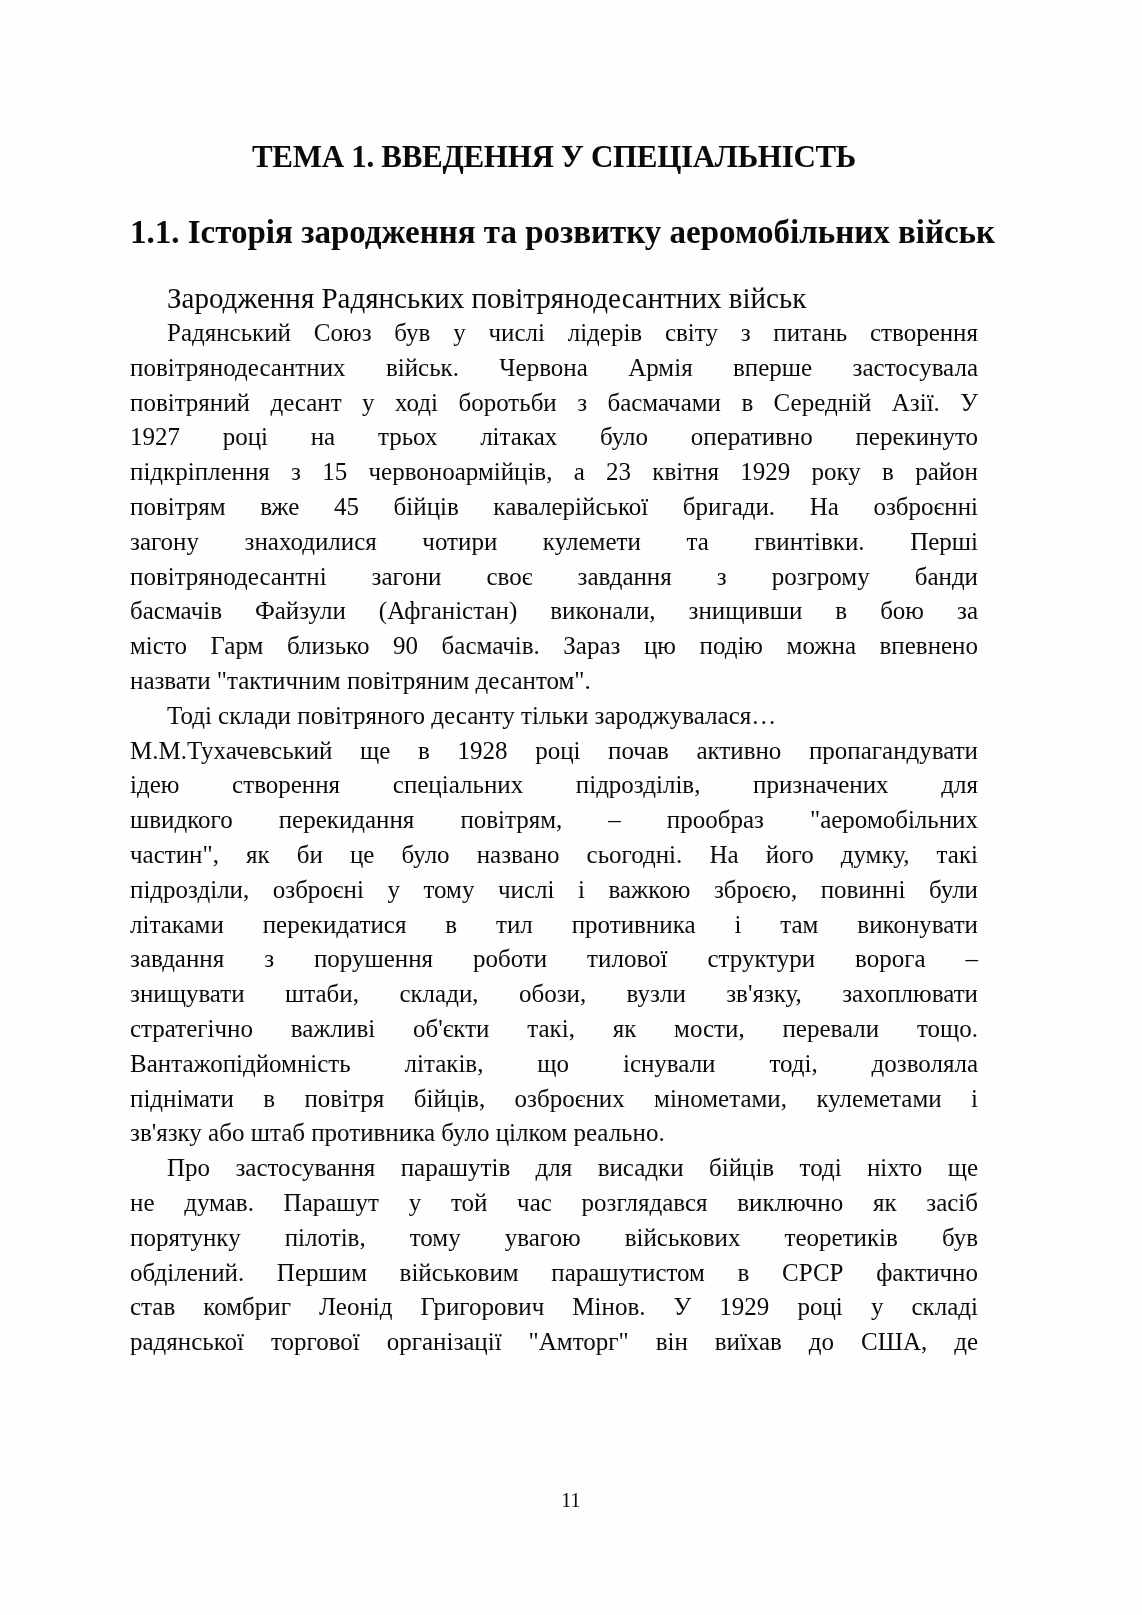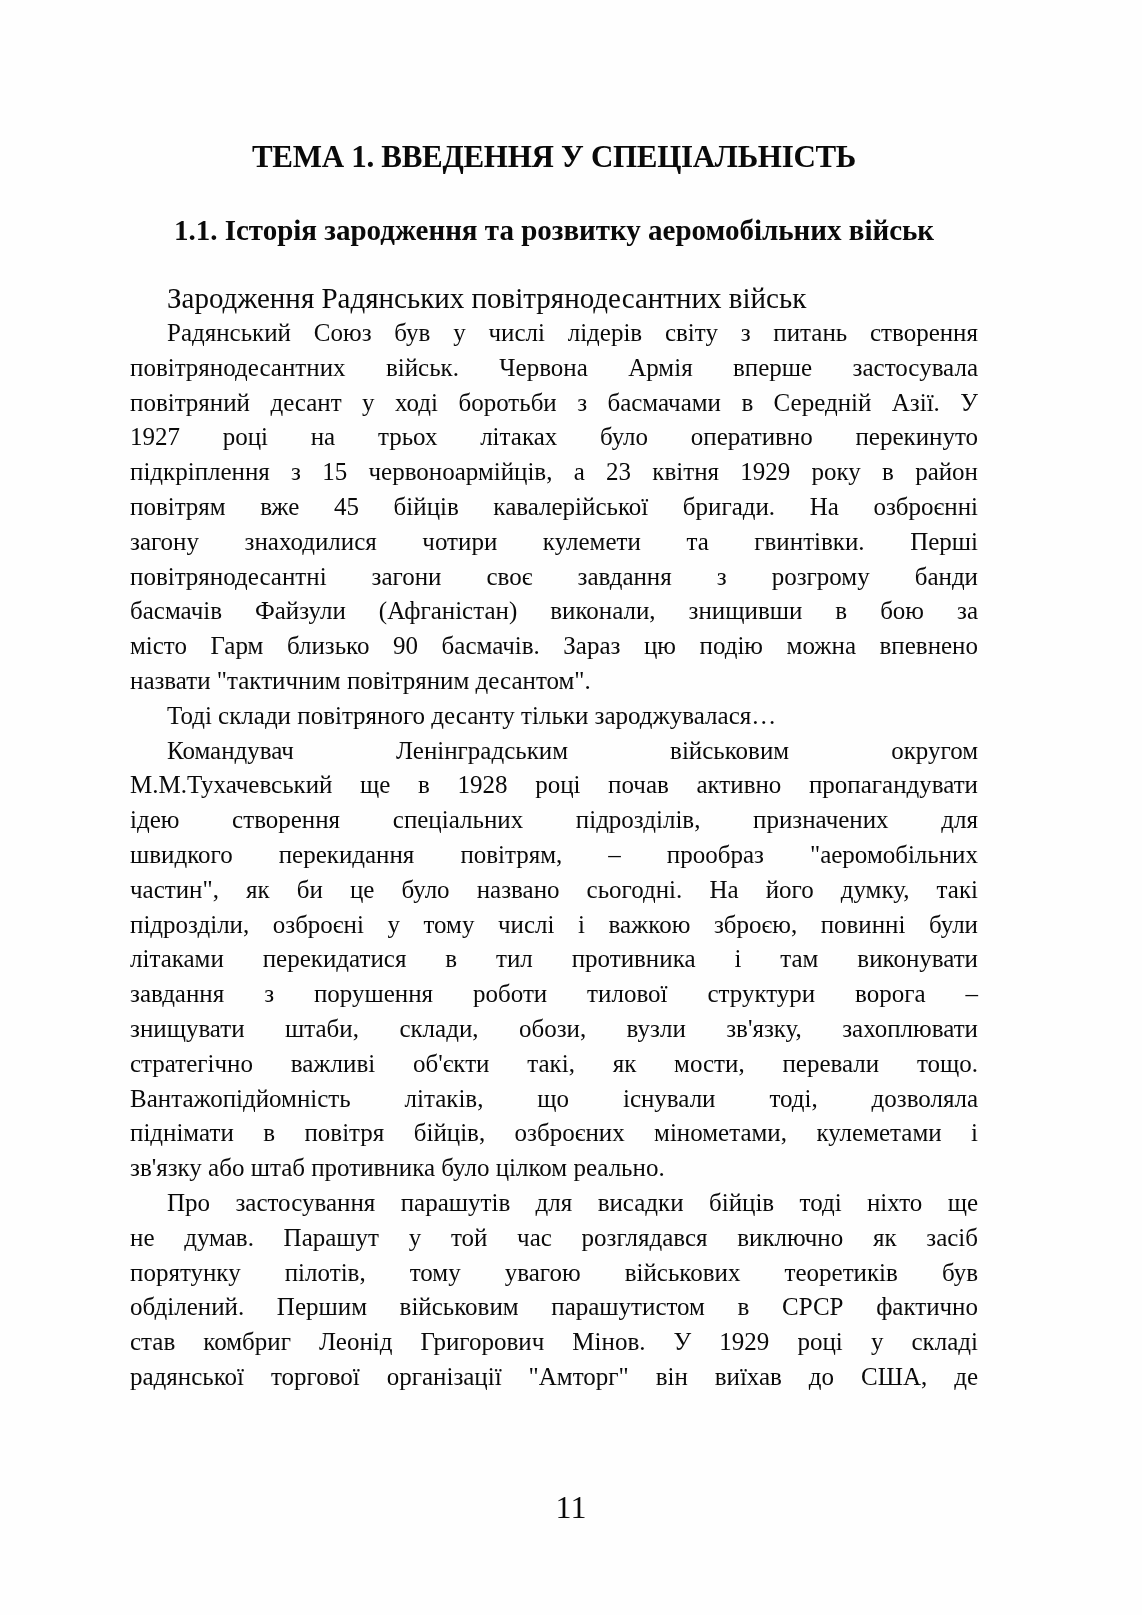--- a/index.html
+++ b/index.html
@@ -31,21 +31,21 @@
     letter-spacing: -0.3px;
     white-space: nowrap;
   }
   .section-title {
     position: absolute;
     top: 214px;
     left: 130px;
     width: 848px;
     text-align: center;
     font-weight: bold;
-    font-size: 29px;
+    font-size: 33px;
     white-space: nowrap;
   }
   .subsection-heading {
     position: absolute;
     top: 282px;
     left: 130px;
     width: 848px;
     font-weight: normal;
     font-size: 29px;
     text-indent: 37px;
@@ -71,21 +71,21 @@
   .line.left-last {
     text-align: left;
     text-align-last: left;
   }
   .page-number {
     position: absolute;
     top: 1489px;
     left: 0;
     width: 1142px;
     text-align: center;
-    font-size: 32px;
+    font-size: 20px;
   }
 </style>
 </head>
 <body>
 
 <div class="page">
   <div class="chapter-title">ТЕМА 1. ВВЕДЕННЯ У СПЕЦІАЛЬНІСТЬ</div>
   <div class="section-title">1.1. Історія зародження та розвитку аеромобільних військ</div>
   <div class="subsection-heading">Зародження Радянських повітрянодесантних військ</div>
   <div class="body-text">
@@ -94,21 +94,20 @@
       <div class="line">повітряний десант у ході боротьби з басмачами в Середній Азії. У</div>
       <div class="line">1927 році на трьох літаках було оперативно перекинуто</div>
       <div class="line">підкріплення з 15 червоноармійців, а 23 квітня 1929 року в район</div>
       <div class="line">повітрям вже 45 бійців кавалерійської бригади. На озброєнні</div>
       <div class="line">загону знаходилися чотири кулемети та гвинтівки. Перші</div>
       <div class="line">повітрянодесантні загони своє завдання з розгрому банди</div>
       <div class="line">басмачів Файзули (Афганістан) виконали, знищивши в бою за</div>
       <div class="line">місто Гарм близько 90 басмачів. Зараз цю подію можна впевнено</div>
       <div class="line left-last">назвати "тактичним повітряним десантом".</div>
       <div class="line first left-last">Тоді склади повітряного десанту тільки зароджувалася…</div>
-      <div class="line first">Командувач Ленінградським військовим округом</div>
       <div class="line">М.М.Тухачевський ще в 1928 році почав активно пропагандувати</div>
       <div class="line">ідею створення спеціальних підрозділів, призначених для</div>
       <div class="line">швидкого перекидання повітрям, – прообраз "аеромобільних</div>
       <div class="line">частин", як би це було названо сьогодні. На його думку, такі</div>
       <div class="line">підрозділи, озброєні у тому числі і важкою зброєю, повинні були</div>
       <div class="line">літаками перекидатися в тил противника і там виконувати</div>
       <div class="line">завдання з порушення роботи тилової структури ворога –</div>
       <div class="line">знищувати штаби, склади, обози, вузли зв'язку, захоплювати</div>
       <div class="line">стратегічно важливі об'єкти такі, як мости, перевали тощо.</div>
       <div class="line">Вантажопідйомність літаків, що існували тоді, дозволяла</div>

